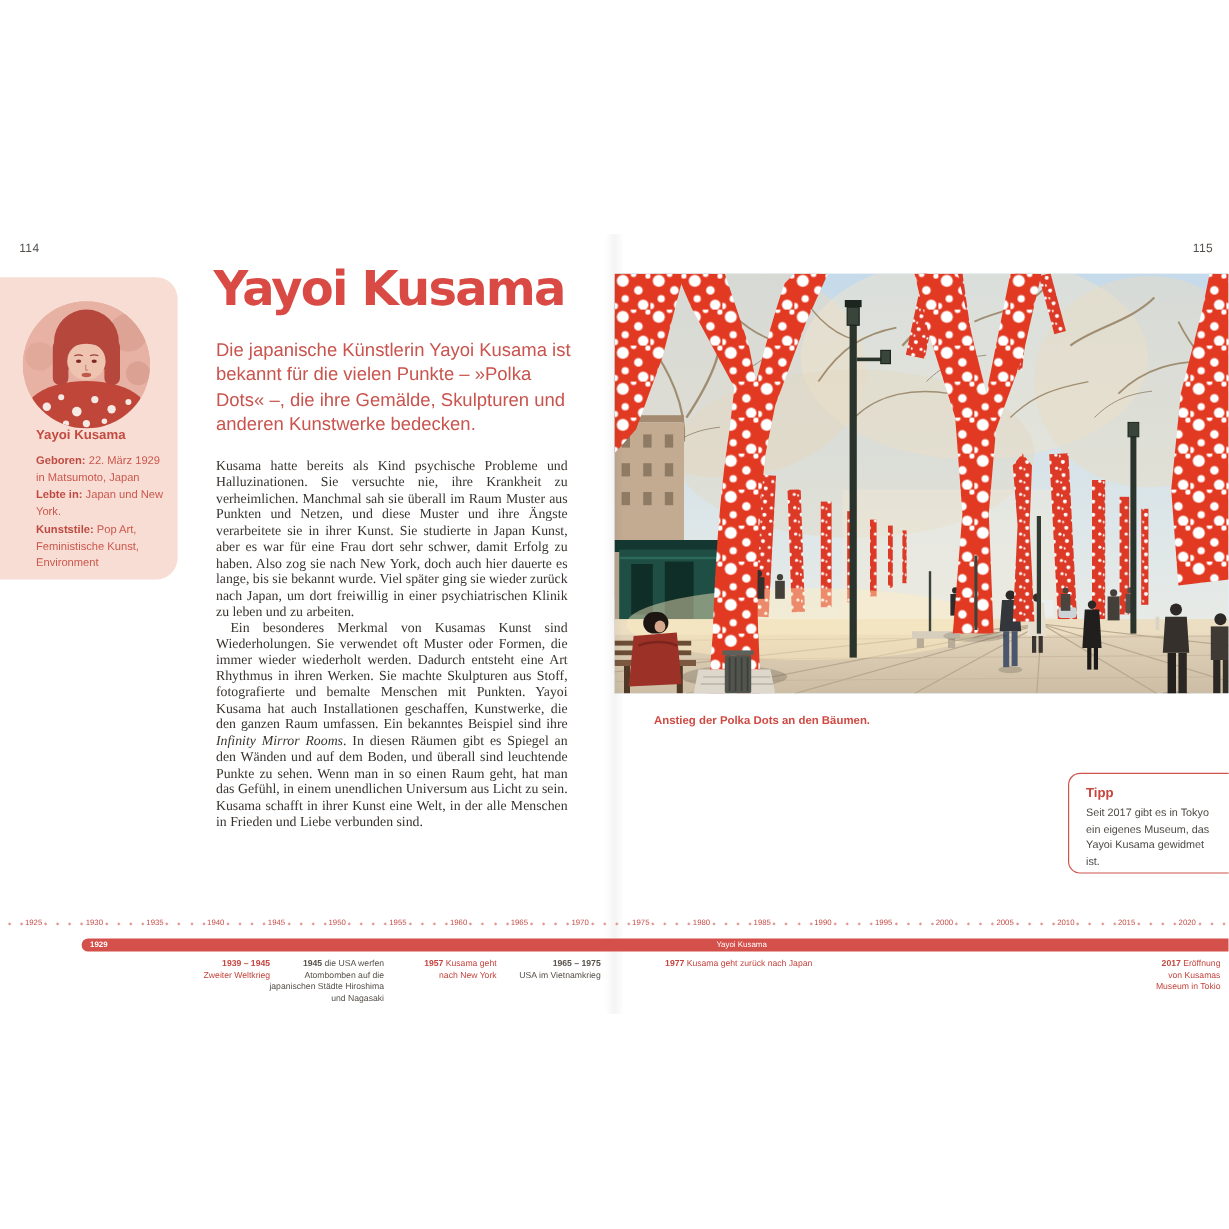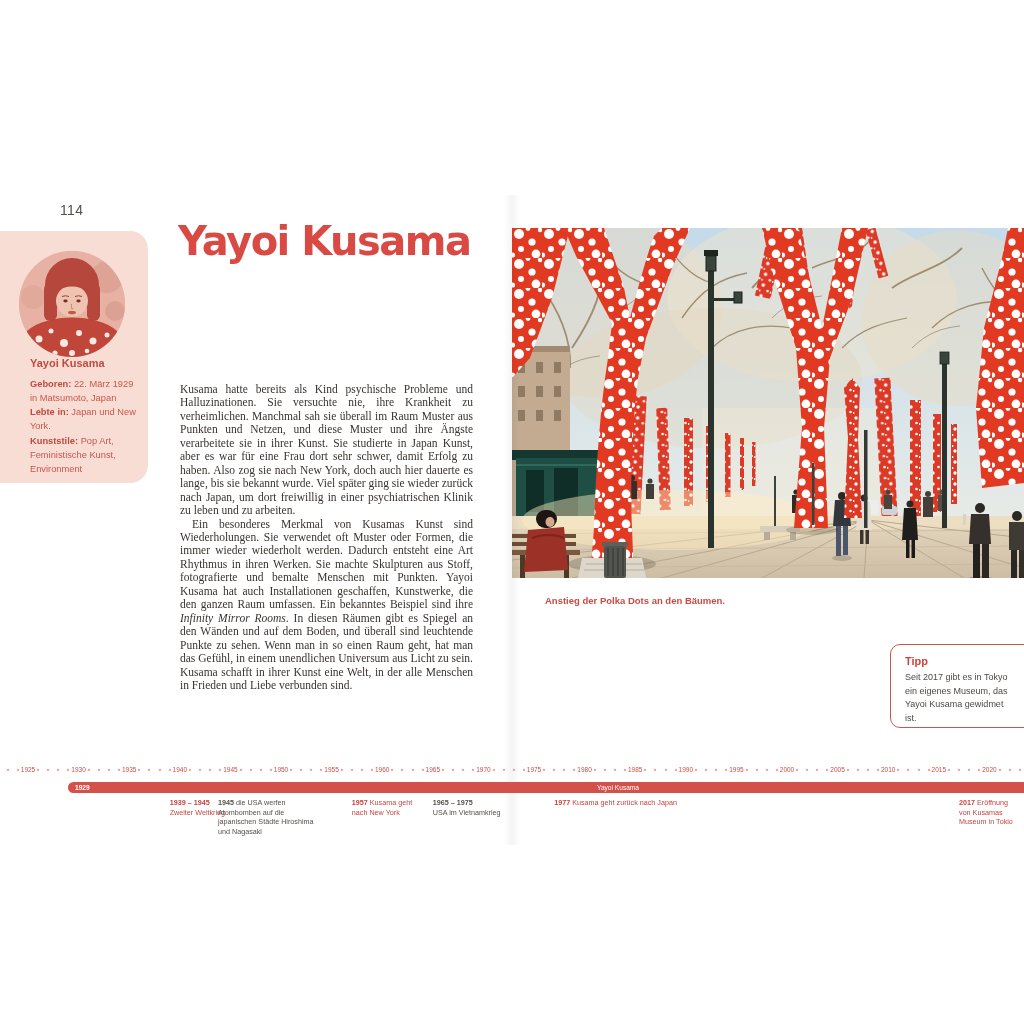--- a/index.html
+++ b/index.html
@@ -1,18 +1,18 @@
 <!DOCTYPE html>
 <html lang="de"><head>
 <meta charset="utf-8">
 <style>
   html,body{margin:0;padding:0;background:#fff;}
   #spread{position:relative;width:1024px;height:1024px;background:#ffffff;overflow:hidden;
           font-family:"Liberation Sans",sans-serif;color:#38332f;}
-  .pagenum{position:absolute;top:202px;font-size:14px;color:#55504c;letter-spacing:.3px;margin-left:44px;}
+  .pagenum{position:absolute;top:202px;font-size:10px;color:#55504c;letter-spacing:.3px;}
   #pn-left{left:16px;} #pn-right{left:994px;}
 
   
   .gutter{position:absolute;left:504px;top:195px;width:16px;height:650px;
           background:linear-gradient(to right,rgba(0,0,0,0),rgba(0,0,0,0.045),rgba(0,0,0,0));}
 
   
   .card{position:absolute;left:0;top:231px;width:148px;height:252px;background:#f8ddd5;
         border-radius:0 18px 18px 0;}
   .portrait{position:absolute;left:19px;top:20px;width:106px;height:106px;border-radius:50%;
@@ -55,21 +55,21 @@
   .tl-ticks{position:absolute;left:0;top:0;width:1024px;height:12px;}
   .tl-year{position:absolute;top:0;transform:translateX(-50%);font-size:6.5px;color:#c4504a;}
   .tl-tick{position:absolute;top:3px;width:2.4px;height:2.4px;background:#e09a92;
            transform:translateX(-50%) rotate(45deg);}
   .tl-bar{position:absolute;left:68px;right:0;top:16px;height:11px;background:#d4504b;
           border-radius:5.5px 0 0 5.5px;}
   .tl-bar .bar-start{position:absolute;left:7px;top:0;line-height:11px;font-size:6.6px;
           font-weight:bold;color:#fff;}
   .tl-bar .bar-name{position:absolute;left:529px;top:0;line-height:11px;font-size:6.6px;color:#fff;}
   .tl-events{position:absolute;left:0;top:32px;width:1024px;height:40px;}
-  .tl-event{position:absolute;font-size:7.2px;line-height:1.35;}
+  .tl-event{position:absolute;font-size:7.2px;line-height:1.35;text-align:right;}
   .tl-event b{font-weight:bold;}
   .tl-event.red{color:#c4453f;}
   .tl-event.dark{color:#55504a;}
 </style>
 </head>
 <body>
 
 <div id="spread">
 
   <span class="pagenum" id="pn-left">114</span>
@@ -114,20 +114,21 @@
     </div>
     <h3>Yayoi Kusama</h3>
     <div class="pfields">
         <div class="pf"><b>Geboren:</b> 22. März 1929 in Matsumoto, Japan</div>
         <div class="pf"><b>Lebte in:</b> Japan und New York.</div>
         <div class="pf"><b>Kunststile:</b> Pop Art, Feministische Kunst, Environment</div>
       </div>
   </aside>
 
   <h1 class="headline">Yayoi Kusama</h1>
+  <p class="intro">Die japanische Künstlerin Yayoi Kusama ist bekannt für die vielen Punkte – »Polka Dots« –, die ihre Gemälde, Skulpturen und anderen Kunstwerke bedecken.</p>
   <div class="bodytext">
     <p>Kusama hatte bereits als Kind psychische Probleme und Halluzinationen. Sie versuchte nie, ihre Krankheit zu verheimlichen. Manchmal sah sie überall im Raum Muster aus Punkten und Netzen, und diese Muster und ihre Ängste verarbeitete sie in ihrer Kunst. Sie studierte in Japan Kunst, aber es war für eine Frau dort sehr schwer, damit Erfolg zu haben. Also zog sie nach New York, doch auch hier dauerte es lange, bis sie bekannt wurde. Viel später ging sie wieder zurück nach Japan, um dort freiwillig in einer psychiatrischen Klinik zu leben und zu arbeiten.</p>
     <p class="indent"><span>Ein besonderes Merkmal von Kusamas Kunst sind Wiederholungen. Sie verwendet oft Muster oder Formen, die immer wieder wiederholt werden. Dadurch entsteht eine Art Rhythmus in ihren Werken. Sie machte Skulpturen aus Stoff, fotografierte und bemalte Menschen mit Punkten. Yayoi Kusama hat auch Installationen geschaffen, Kunstwerke, die den ganzen Raum umfassen. Ein bekanntes Beispiel sind ihre </span><i>Infinity Mirror Rooms</i><span>. In diesen Räumen gibt es Spiegel an den Wänden und auf dem Boden, und überall sind leuchtende Punkte zu sehen. Wenn man in so einen Raum geht, hat man das Gefühl, in einem unendlichen Universum aus Licht zu sein. Kusama schafft in ihrer Kunst eine Welt, in der alle Menschen in Frieden und Liebe verbunden sind.</span></p>
   </div>
 
   <figure class="photo" style="margin:0">
     <svg width="512" height="350" viewBox="0 0 512 350">
       <defs>
         <linearGradient id="sky" x1="0" y1="0" x2="0" y2="1">
           <stop offset="0" stop-color="#c5daea"></stop>

